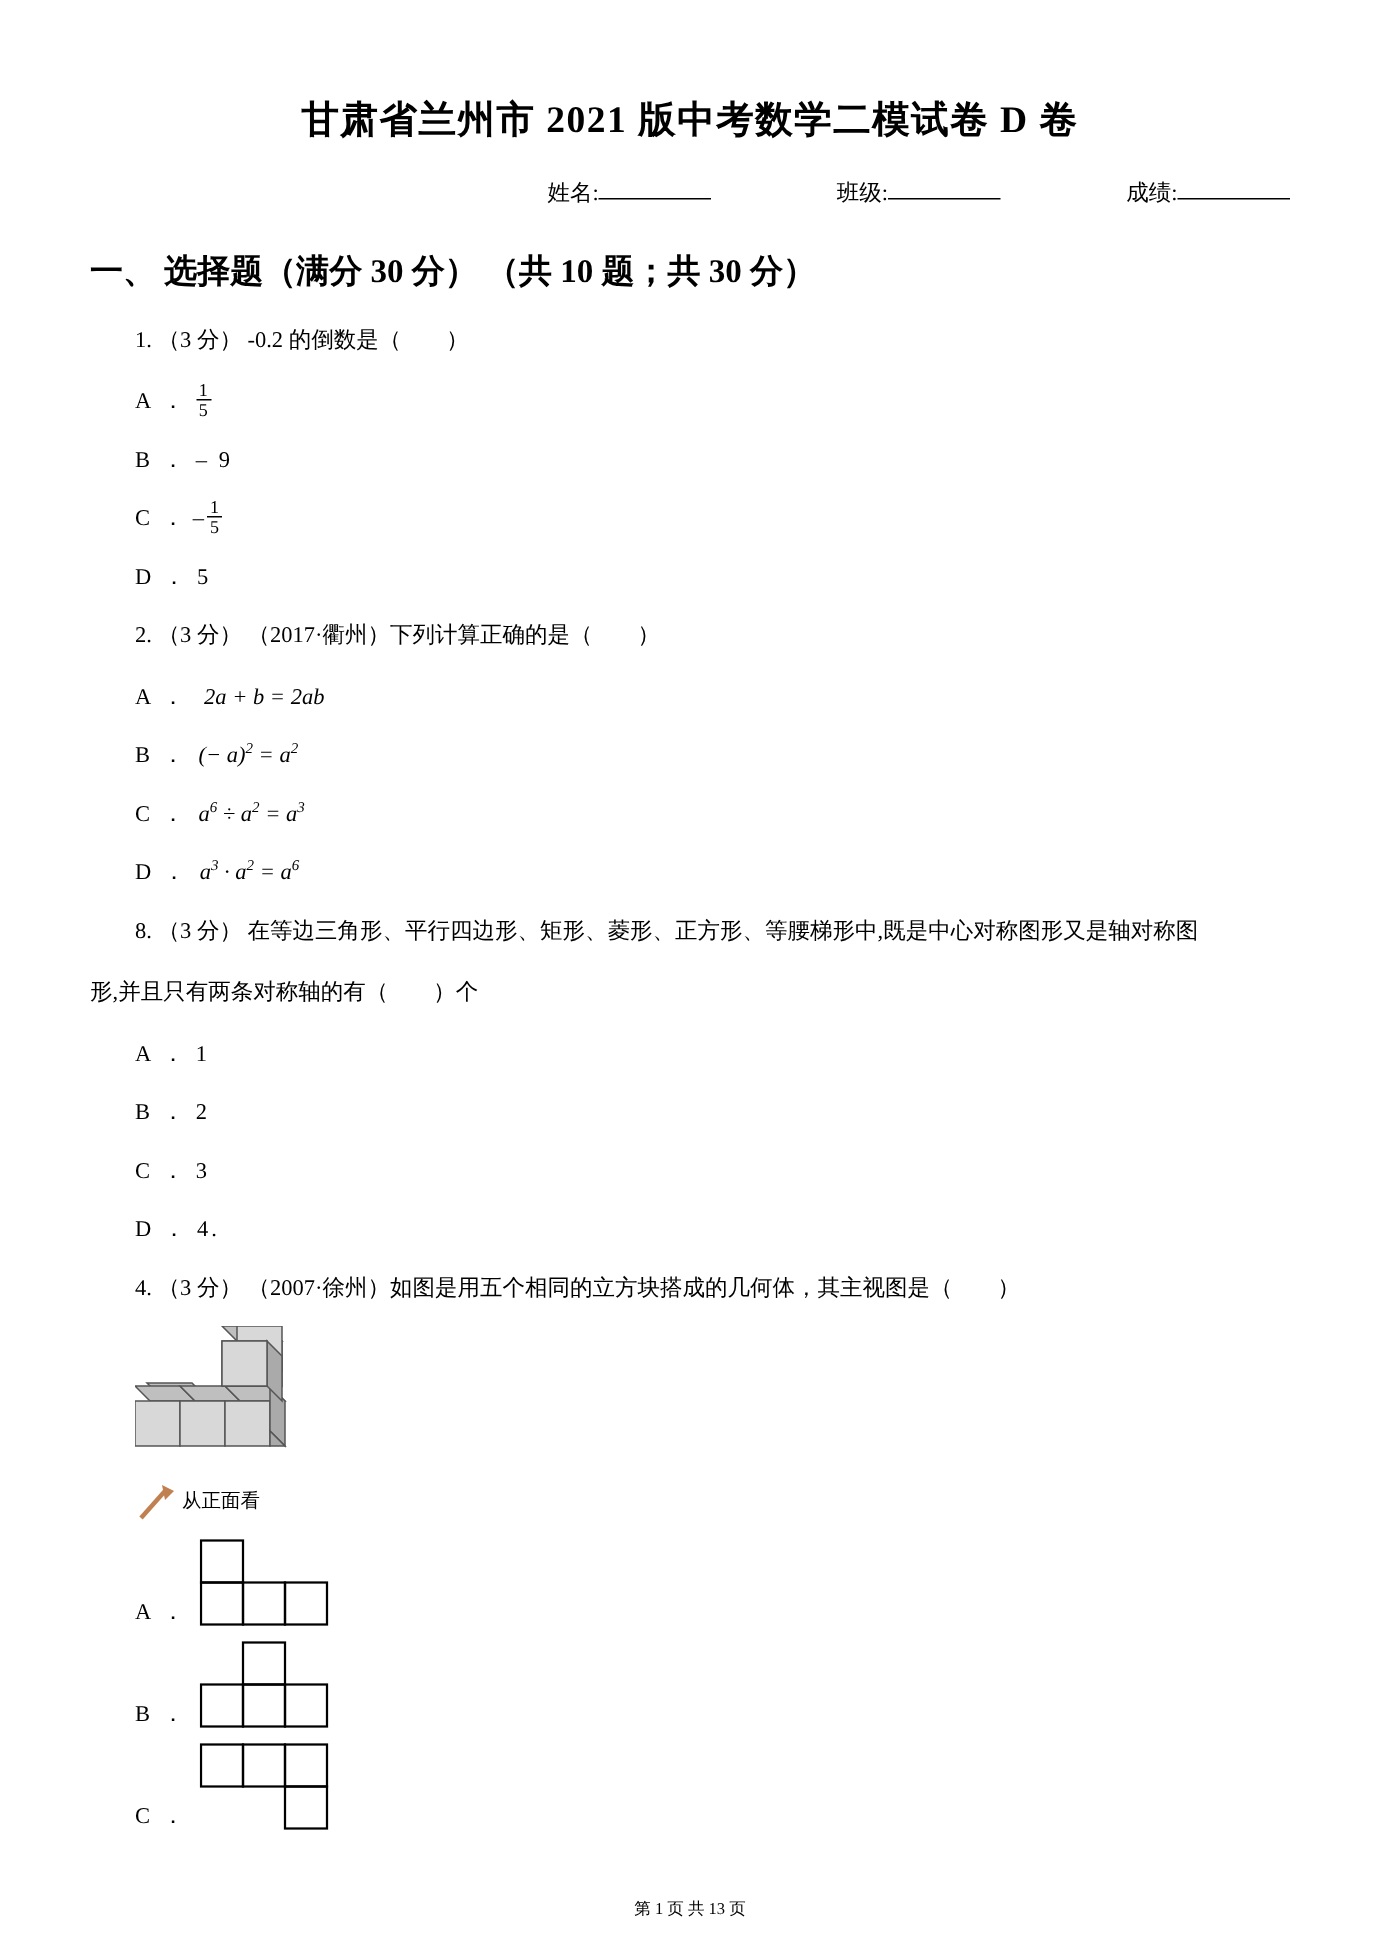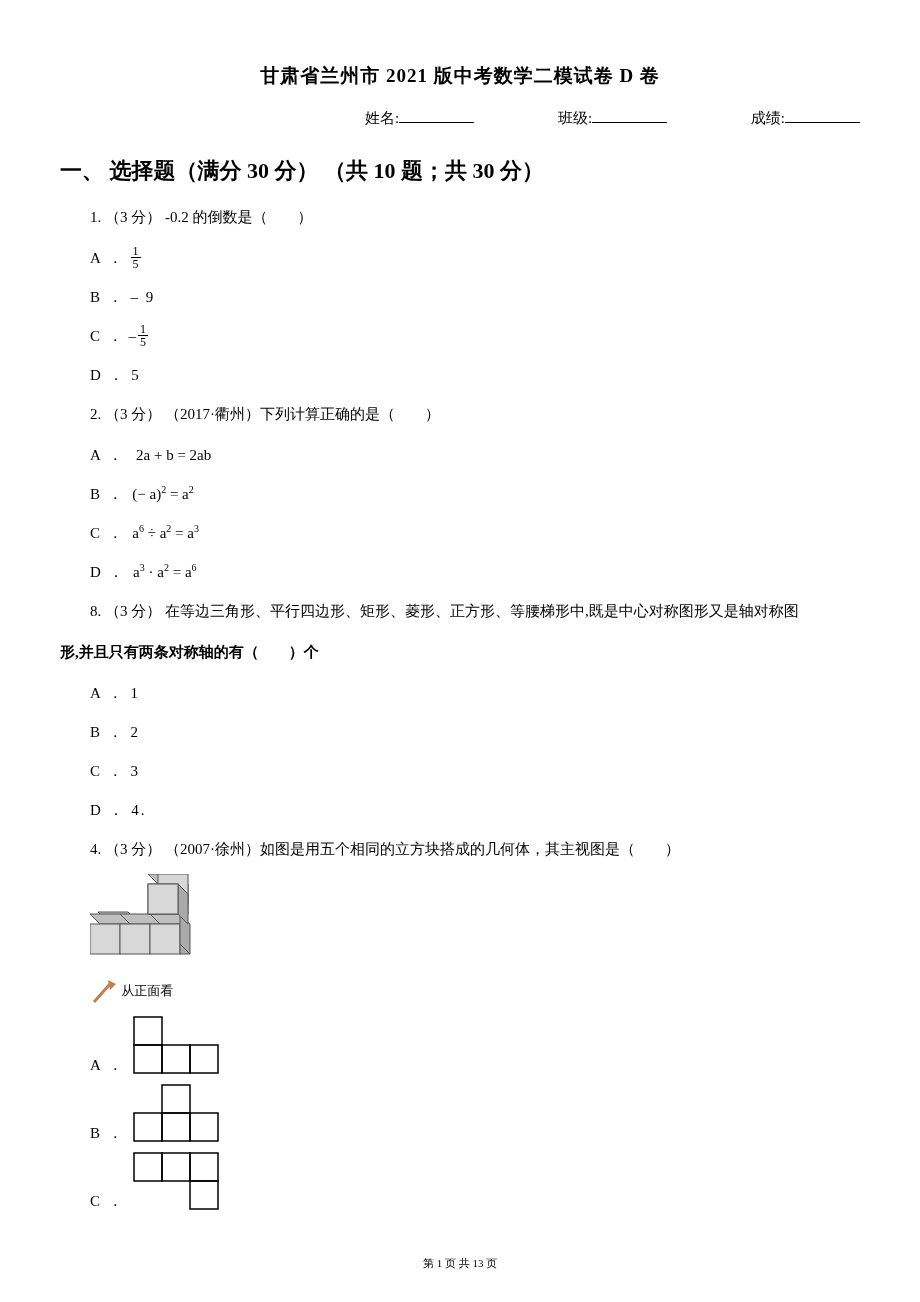--- a/index.html
+++ b/index.html
@@ -8,21 +8,21 @@
       font-size: 15px;
       line-height: 1.7;
       color: #000;
       background: #fff;
       width: 920px;
       padding: 60px 60px 30px 60px;
     }
     .title {
       text-align: center;
       font-weight: bold;
-      font-size: 19px;
+      font-size: 25px;
       margin-bottom: 14px;
       letter-spacing: 1px;
     }
     .info-row {
       text-align: right;
       font-size: 15px;
       margin-bottom: 20px;
     }
     .info-row .blank {
       display: inline-block;
@@ -35,42 +35,41 @@
       font-weight: bold;
       font-size: 22px;
       margin-bottom: 12px;
     }
     .question {
       margin: 0 0 8px 30px;
       line-height: 2.2;
     }
     .question.continued {
       margin-left: 0;
-      font-weight: bold;
     }
     .option {
       margin: 0 0 6px 30px;
       line-height: 2.2;
     }
     .option .letter {
       letter-spacing: 2px;
     }
     .frac {
       display: inline-block;
       vertical-align: middle;
       text-align: center;
       font-size: 12px;
       line-height: 1;
       margin: 0 2px;
       position: relative;
       top: -2px;
     }
     .frac .num { display: block; border-bottom: 1px solid #000; padding: 0 2px; }
     .frac .den { display: block; padding: 0 2px; }
-    .math { font-family: "Times New Roman", serif; }
+    .math { font-style: italic; font-family: "Times New Roman", serif; }
     sup { font-size: 10px; vertical-align: super; }
     .figure-cube {
       margin: 8px 0 4px 30px;
     }
     .figure-cube svg { display: block; }
     .arrow-label {
       margin-left: 30px;
       margin-bottom: 10px;
       font-size: 13px;
     }

